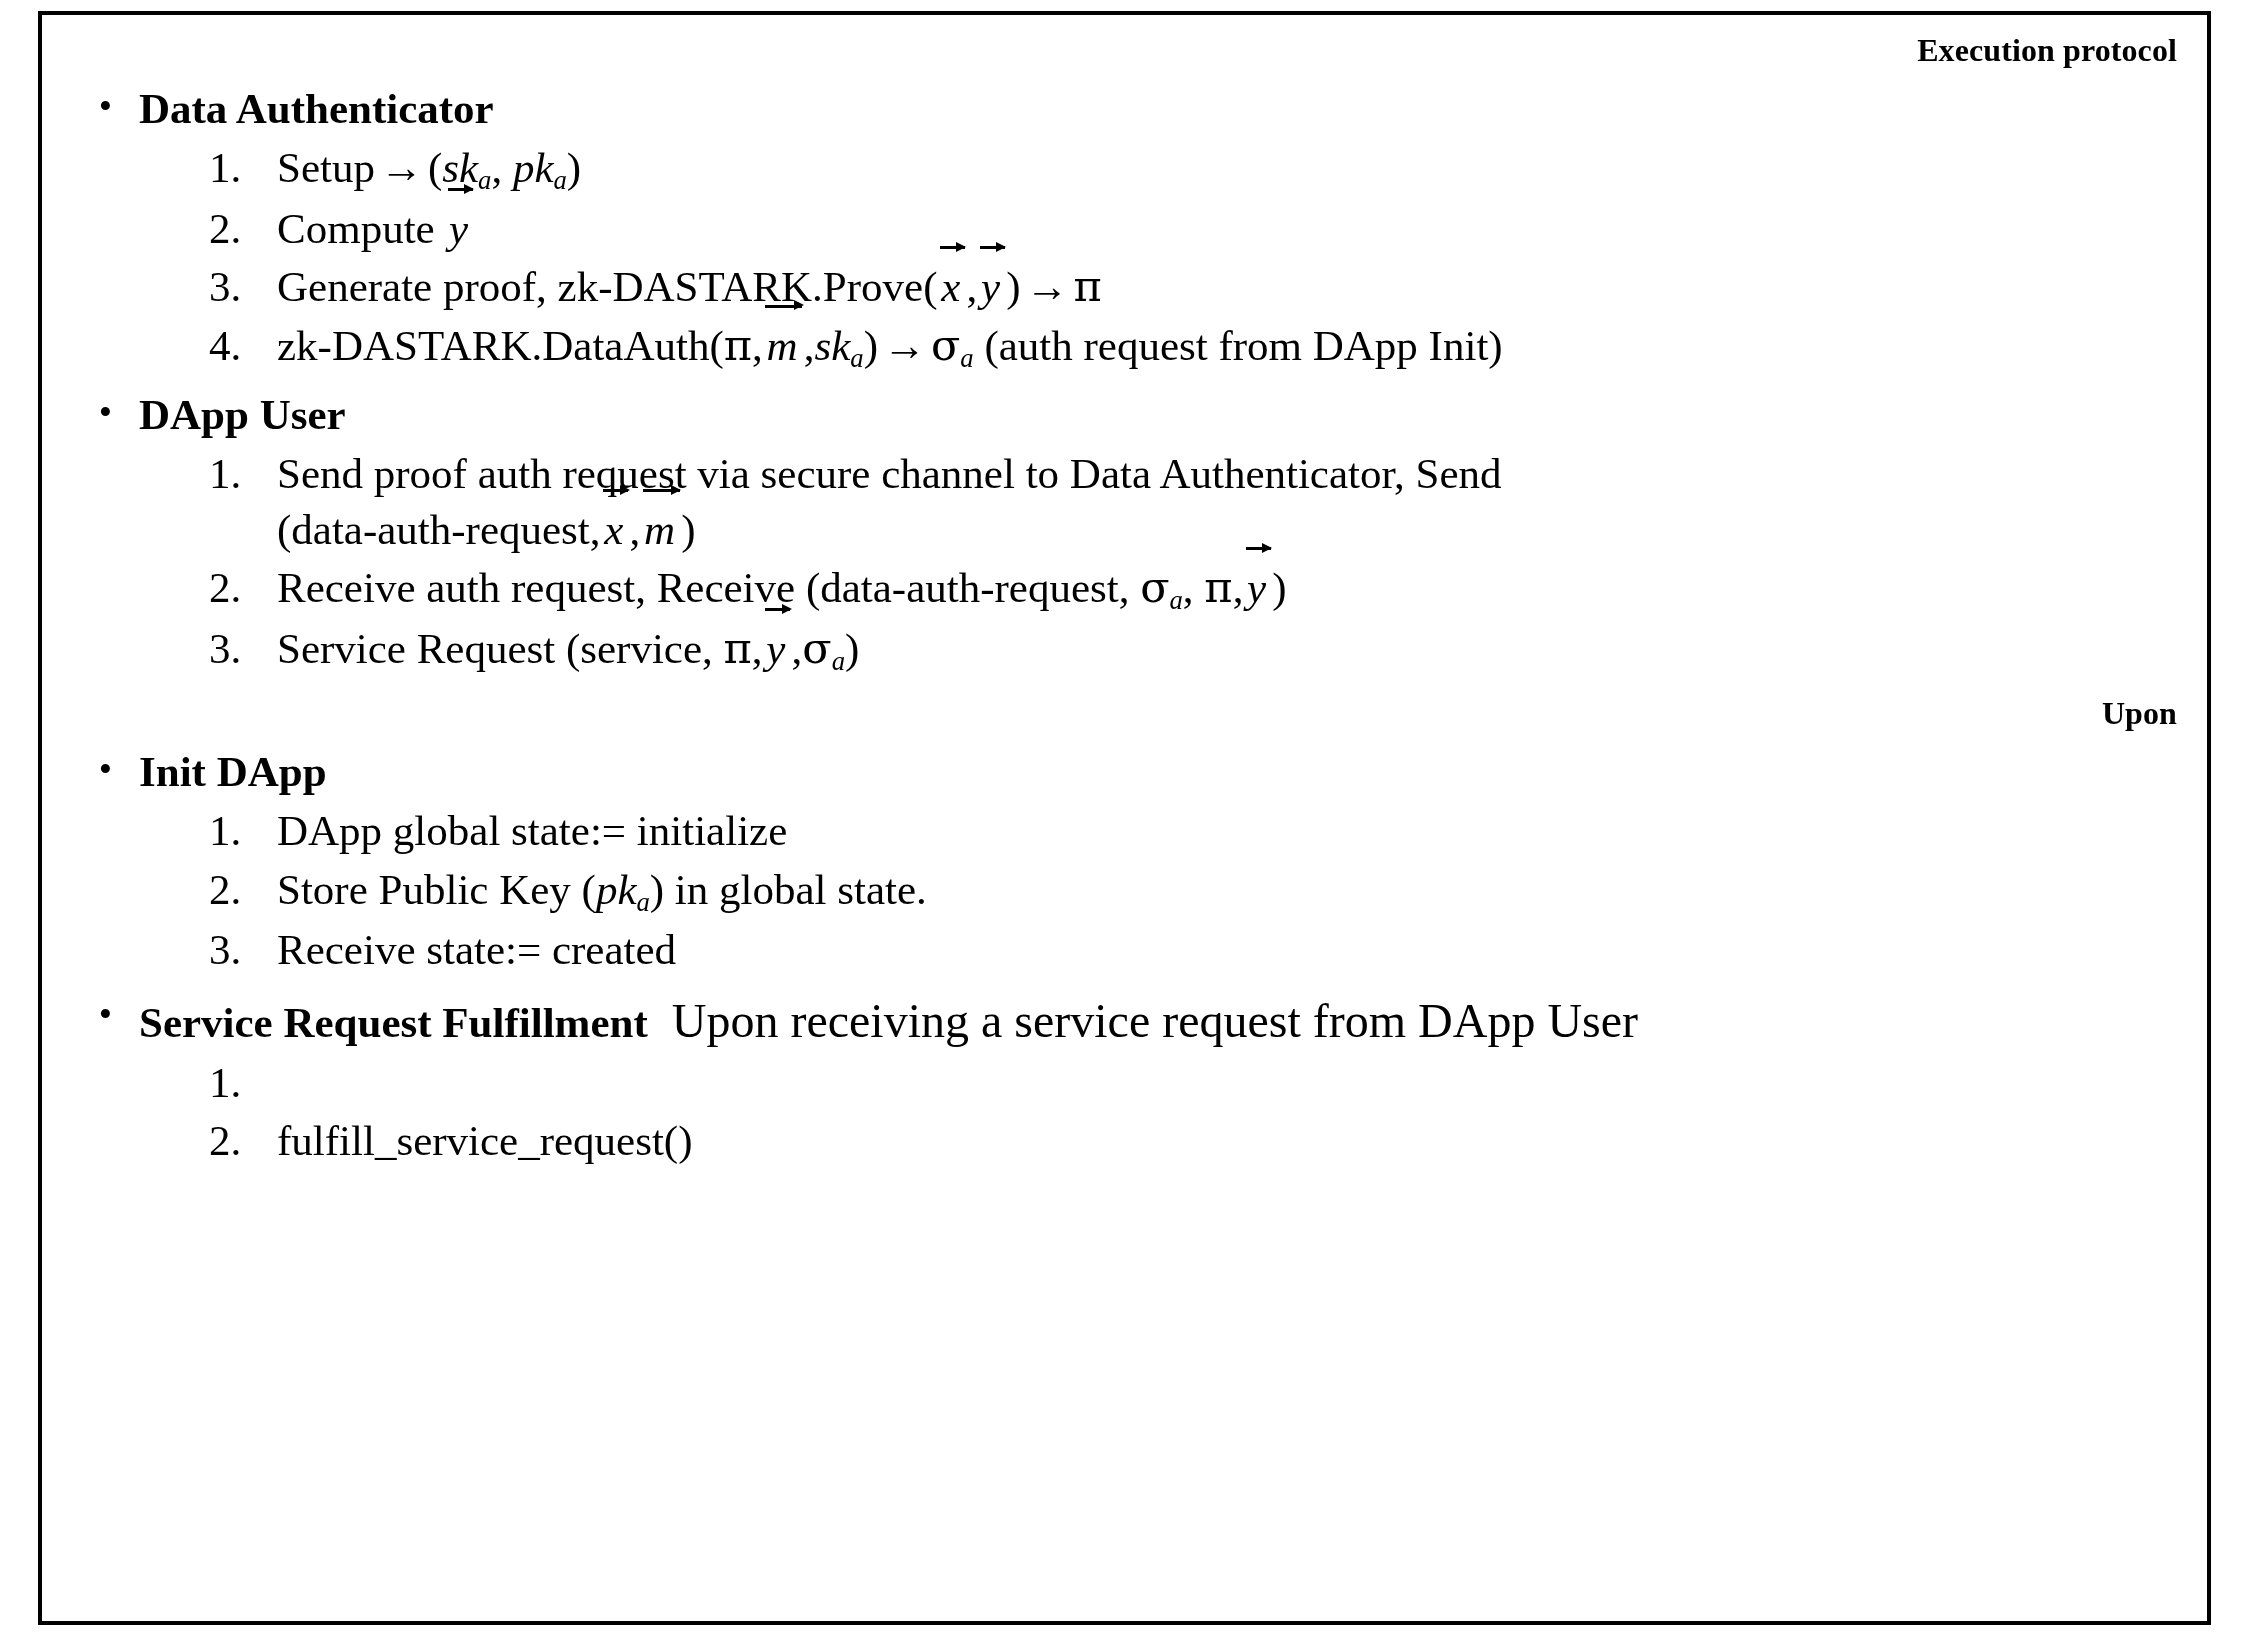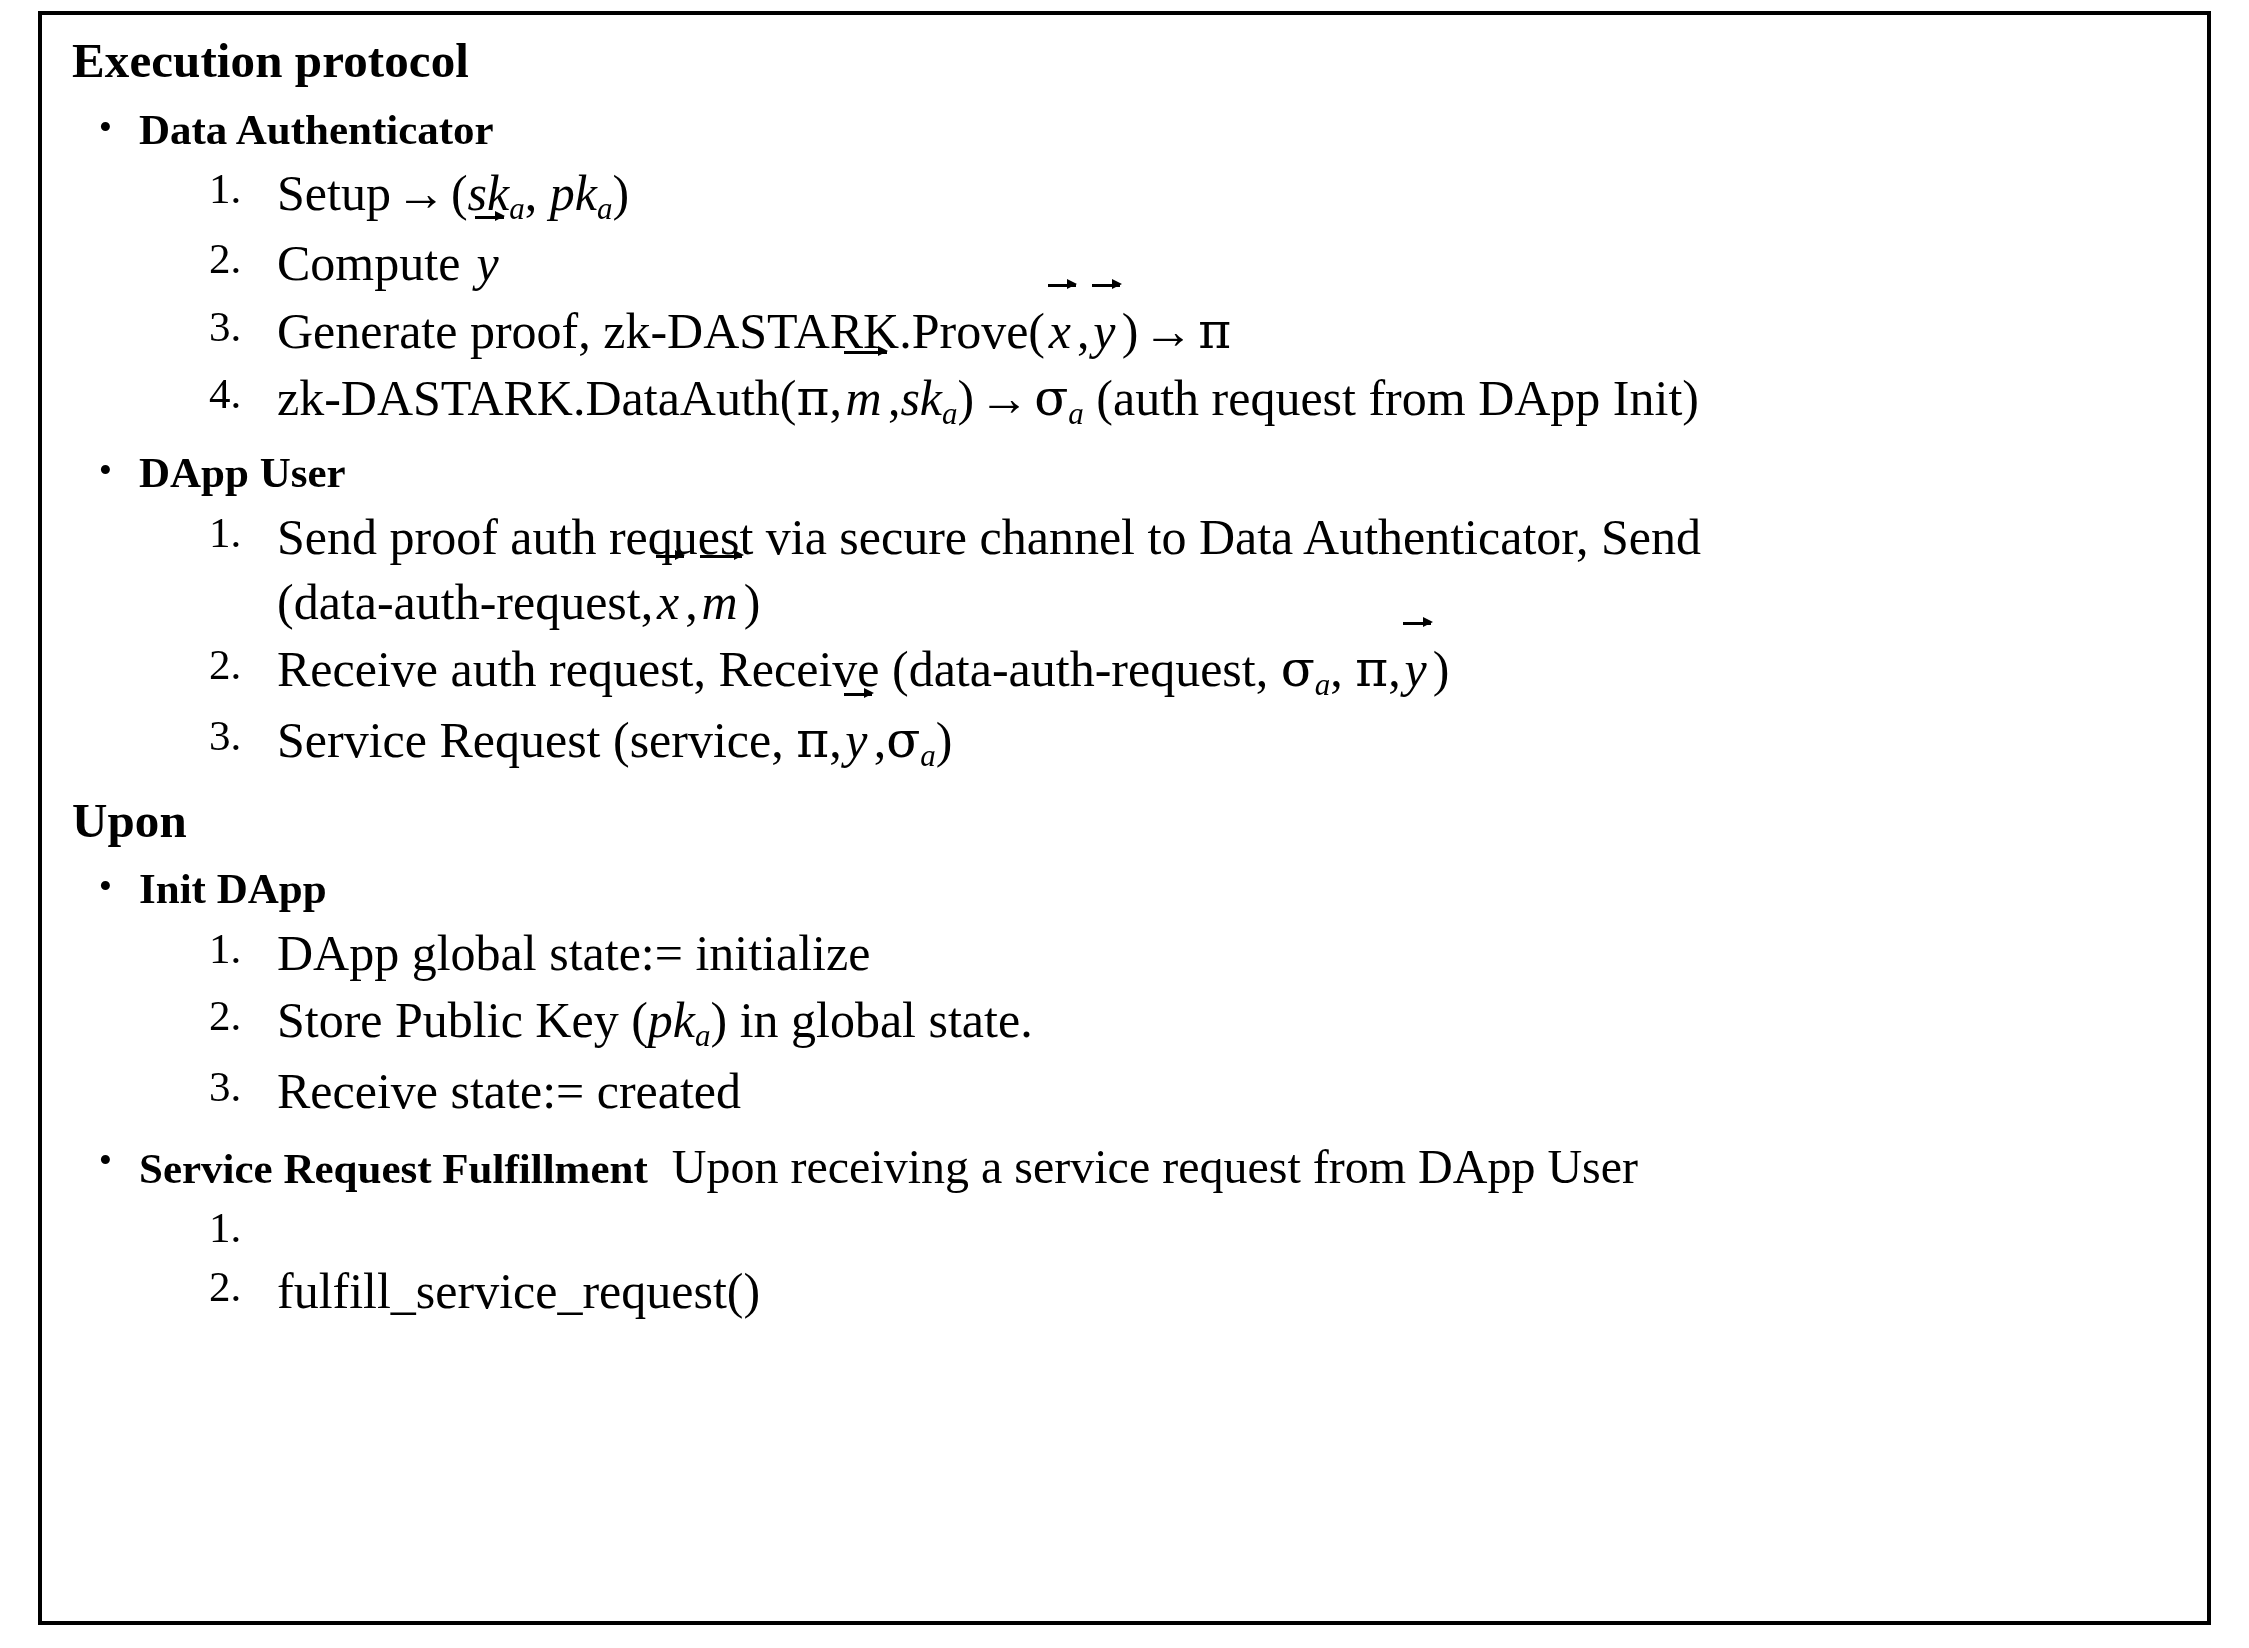--- a/index.html
+++ b/index.html
@@ -24,23 +24,23 @@
     left: 38px;
     top: 11px;
     width: 2173px;
     height: 1614px;
     border: 4.3px solid #000000;
     box-sizing: border-box;
     background: #ffffff;
     padding: 16px 30px 0 30px;
   }
   .center-heading {
-    text-align: left;
+    text-align: right;
     font-weight: bold;
-    font-size: 49px;
+    font-size: 32px;
     line-height: 1.22;
     letter-spacing: 0.1px;
   }
   .center-heading.dapp {
     margin-top: 15px;
   }
   .bullet-row {
     display: flex;
     align-items: flex-start;
     margin-top: 11px;
@@ -77,21 +77,21 @@
   .num-marker {
     flex: 0 0 68px;
     width: 68px;
     padding-left: 137px;
     box-sizing: content-box;
     font-size: 43px;
   }
   .num-text {
     flex: 1 1 auto;
     max-width: 1778px;
-    font-size: 50px;
+    font-size: 43px;
   }
   .mi {
     font-style: italic;
   }
   .sub {
     font-style: italic;
     font-size: 0.62em;
     vertical-align: -0.28em;
     letter-spacing: 0;
   }

